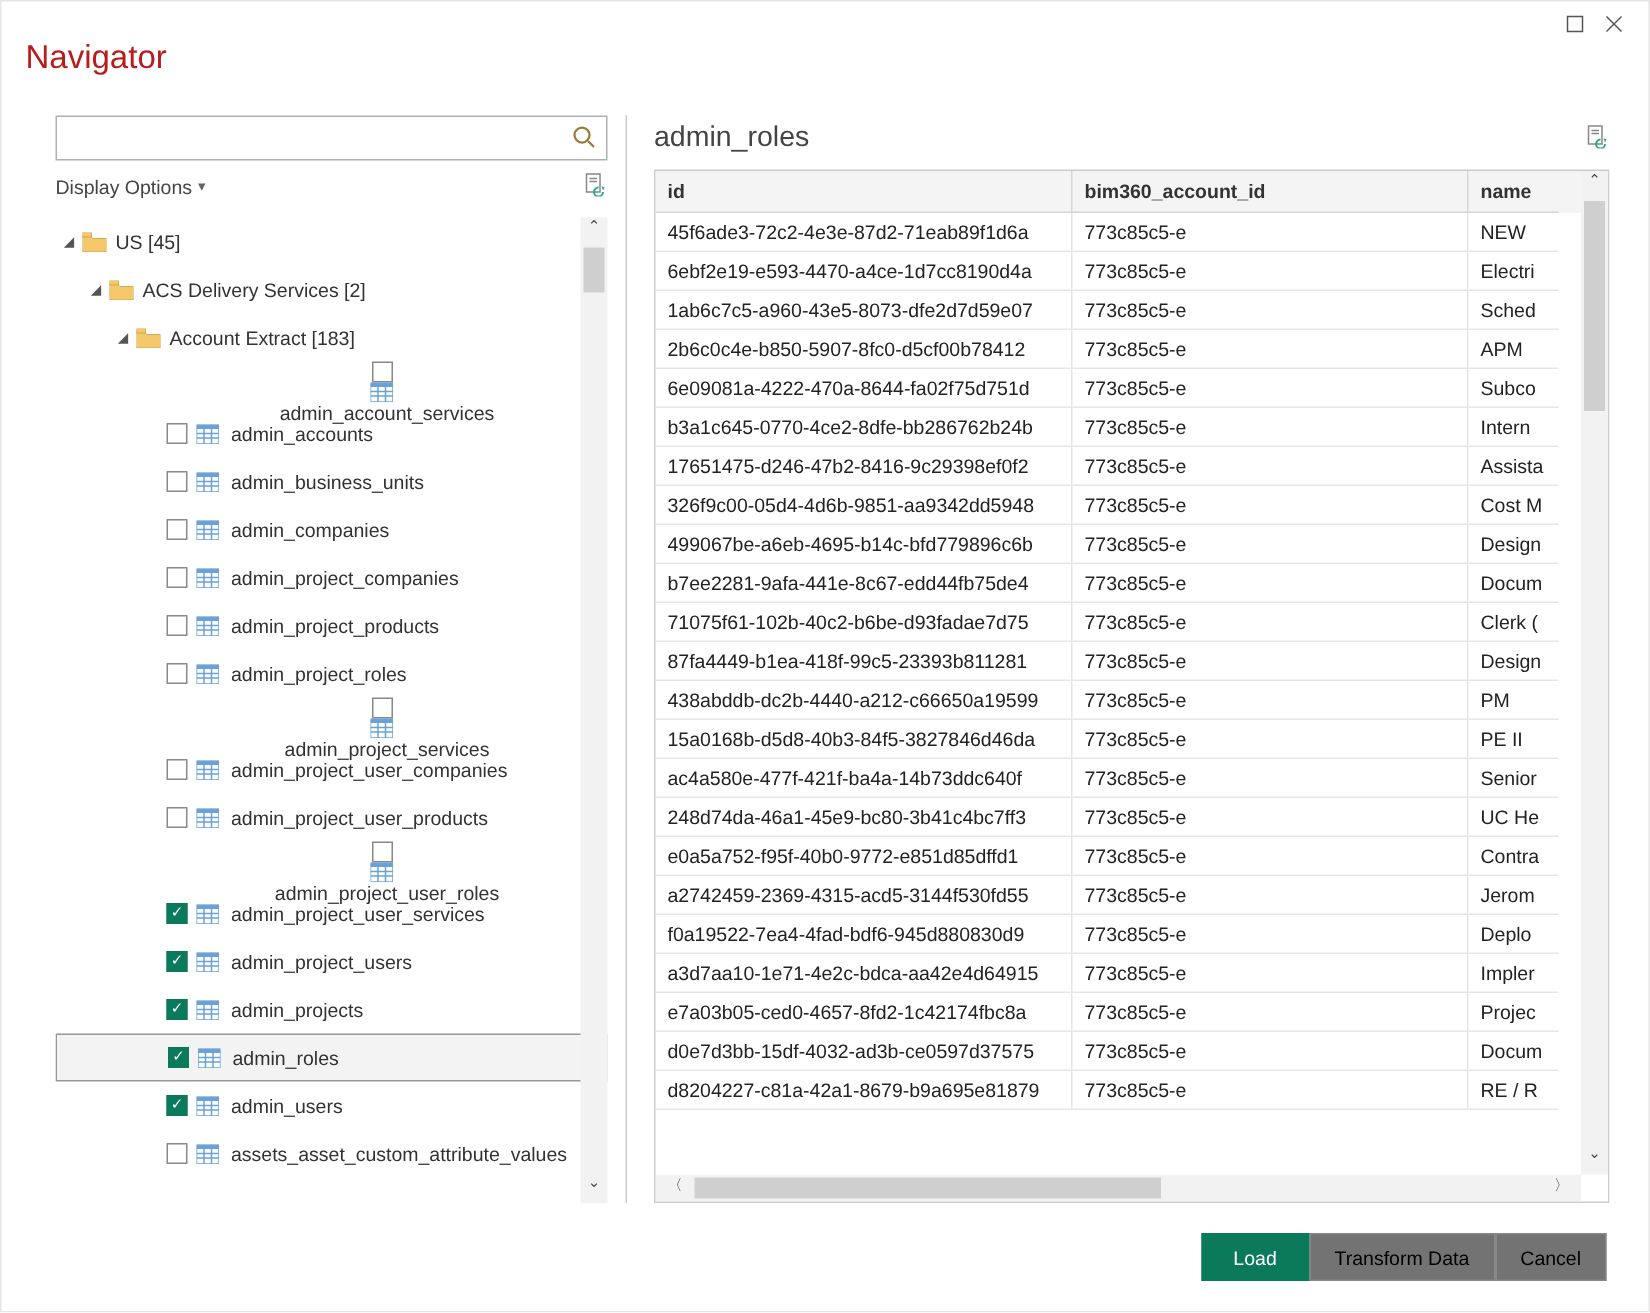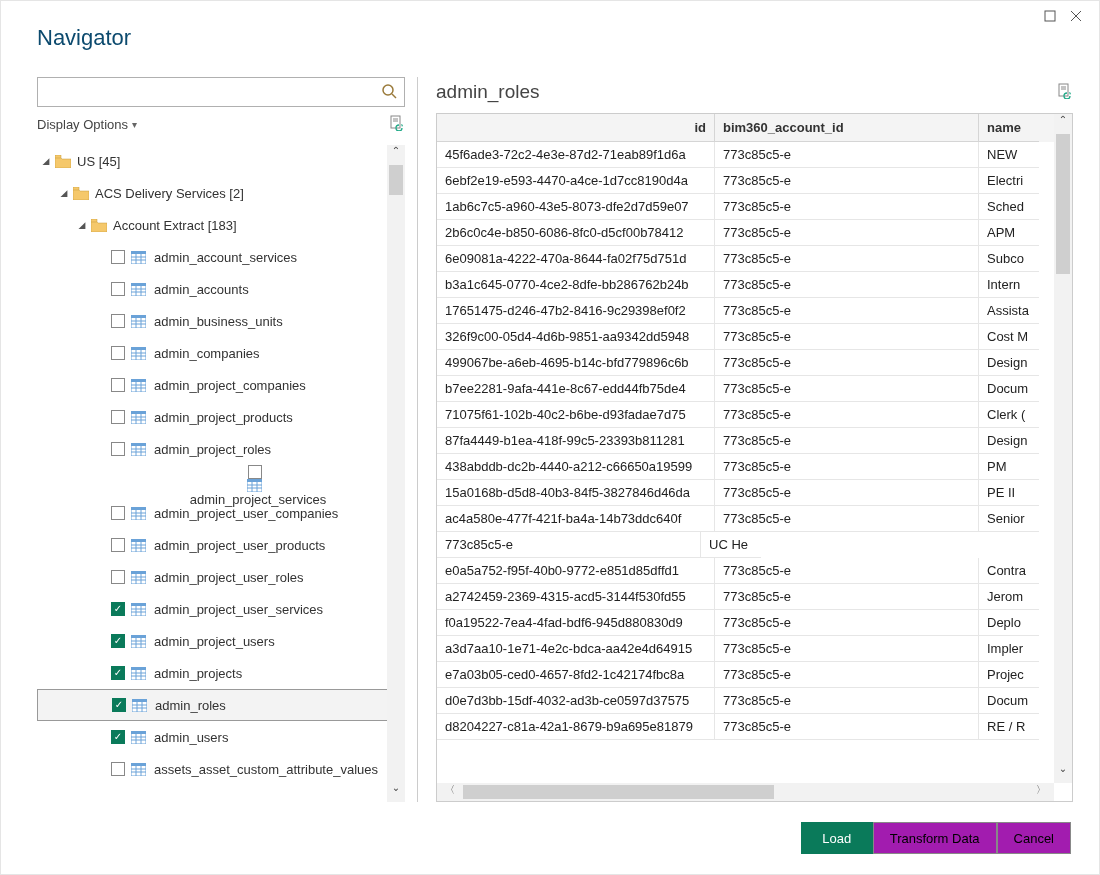--- a/index.html
+++ b/index.html
@@ -30,22 +30,22 @@
   width: 26px;
   height: 26px;
   display: flex;
   align-items: center;
   justify-content: center;
   cursor: pointer;
 }
 .page-title {
   font-size: 22px;
   font-weight: 400;
-  color: #0c4a6e;
-  padding: 0 0 10px 36px;
+  color: #b91c1c;
+  padding: 0 0 10px 16px;
   margin-top: -6px;
 }
 .content-row {
   display: flex;
   flex: 1;
   overflow: hidden;
   padding: 16px 26px 0 36px;
 }
 .left-pane {
   width: 380px;
@@ -224,21 +224,21 @@
   border-right: 1px solid #e6e6e6;
   border-bottom: 1px solid #e6e6e6;
   white-space: nowrap;
   overflow: hidden;
   font-size: 13px;
   color: #222;
   height: 100%;
   display: flex;
   align-items: center;
 }
-.col0 { width: 278px; text-align: right; }
+.col0 { width: 278px; }
 .col1 { width: 264px; }
 .col2 { width: 60px; border-right: none; }
 .grid-vscroll {
   position: absolute;
   right: 0;
   top: 0;
   width: 18px;
   bottom: 18px;
   background: #f2f2f2;
   display: flex;
@@ -292,21 +292,21 @@
 .footer {
   display: flex;
   justify-content: flex-end;
   padding: 20px 28px;
 }
 .btn {
   min-width: 72px;
   height: 32px;
   padding: 0 16px;
   border: 1px solid #888;
-  background: #a21caf;
+  background: #737373;
   font-size: 13px;
   cursor: pointer;
 }
 .btn.primary {
   background: #0a7a5a;
   border-color: #0a7a5a;
   color: #fff;
 }
 </style>
 </head>
@@ -384,21 +384,21 @@
             <div class="tree-row" style="padding-left: 40px;">
               <span class="tri">◢</span>
               <span class="folder">
                 <svg width="16" height="13">
                   <path d="M0 2 L5 2 L7 4 L16 4 L16 13 L0 13 Z" fill="#f5c86b" stroke="#c79a3a" stroke-width="0.5"></path>
                   <rect x="0" y="0" width="6" height="3" fill="#f5c86b" stroke="#c79a3a" stroke-width="0.5"></rect>
                 </svg>
               </span>
               <span class="tree-label">Account Extract [183]</span>
             </div>
-            <div class="tree-row" style="padding-left: 74px;">
+            <div class="tree-row" style="padding-left: 74px; flex-direction: column;">
               <span class="chk"></span>
               <span class="tblicon">
                 <svg width="15" height="13">
                   <rect x="0" y="0" width="15" height="13" fill="#fff" stroke="#6aa2d8" stroke-width="1"></rect>
                   <rect x="0" y="0" width="15" height="3" fill="#6aa2d8"></rect>
                   <line x1="5" y1="0" x2="5" y2="13" stroke="#6aa2d8"></line>
                   <line x1="10" y1="0" x2="10" y2="13" stroke="#6aa2d8"></line>
                   <line x1="0" y1="6" x2="15" y2="6" stroke="#6aa2d8"></line>
                   <line x1="0" y1="9" x2="15" y2="9" stroke="#6aa2d8"></line>
                 </svg>
@@ -524,21 +524,21 @@
                   <rect x="0" y="0" width="15" height="13" fill="#fff" stroke="#6aa2d8" stroke-width="1"></rect>
                   <rect x="0" y="0" width="15" height="3" fill="#6aa2d8"></rect>
                   <line x1="5" y1="0" x2="5" y2="13" stroke="#6aa2d8"></line>
                   <line x1="10" y1="0" x2="10" y2="13" stroke="#6aa2d8"></line>
                   <line x1="0" y1="6" x2="15" y2="6" stroke="#6aa2d8"></line>
                   <line x1="0" y1="9" x2="15" y2="9" stroke="#6aa2d8"></line>
                 </svg>
               </span>
               <span class="tree-label">admin_project_user_products</span>
             </div>
-            <div class="tree-row" style="padding-left: 74px;">
+            <div class="tree-row" style="padding-left: 74px; flex-direction: column;">
               <span class="chk"></span>
               <span class="tblicon">
                 <svg width="15" height="13">
                   <rect x="0" y="0" width="15" height="13" fill="#fff" stroke="#6aa2d8" stroke-width="1"></rect>
                   <rect x="0" y="0" width="15" height="3" fill="#6aa2d8"></rect>
                   <line x1="5" y1="0" x2="5" y2="13" stroke="#6aa2d8"></line>
                   <line x1="10" y1="0" x2="10" y2="13" stroke="#6aa2d8"></line>
                   <line x1="0" y1="6" x2="15" y2="6" stroke="#6aa2d8"></line>
                   <line x1="0" y1="9" x2="15" y2="9" stroke="#6aa2d8"></line>
                 </svg>
@@ -673,21 +673,21 @@
                 <div class="gc col0">6ebf2e19-e593-4470-a4ce-1d7cc8190d4a</div>
                 <div class="gc col1">773c85c5-e</div>
                 <div class="gc col2">Electri</div>
               </div>
               <div class="grid-row">
                 <div class="gc col0">1ab6c7c5-a960-43e5-8073-dfe2d7d59e07</div>
                 <div class="gc col1">773c85c5-e</div>
                 <div class="gc col2">Sched</div>
               </div>
               <div class="grid-row">
-                <div class="gc col0">2b6c0c4e-b850-6086-8fc0-d5cf00b78412</div>
+                <div class="gc col0">2b6c0c4e-b850-5907-8fc0-d5cf00b78412</div>
                 <div class="gc col1">773c85c5-e</div>
                 <div class="gc col2">APM</div>
               </div>
               <div class="grid-row">
                 <div class="gc col0">6e09081a-4222-470a-8644-fa02f75d751d</div>
                 <div class="gc col1">773c85c5-e</div>
                 <div class="gc col2">Subco</div>
               </div>
               <div class="grid-row">
                 <div class="gc col0">b3a1c645-0770-4ce2-8dfe-bb286762b24b</div>
@@ -733,20 +733,21 @@
                 <div class="gc col0">15a0168b-d5d8-40b3-84f5-3827846d46da</div>
                 <div class="gc col1">773c85c5-e</div>
                 <div class="gc col2">PE II</div>
               </div>
               <div class="grid-row">
                 <div class="gc col0">ac4a580e-477f-421f-ba4a-14b73ddc640f</div>
                 <div class="gc col1">773c85c5-e</div>
                 <div class="gc col2">Senior</div>
               </div>
               <div class="grid-row">
+                <div class="gc col0">248d74da-46a1-45e9-bc80-3b41c4bc7ff3</div>
                 <div class="gc col1">773c85c5-e</div>
                 <div class="gc col2">UC He</div>
               </div>
               <div class="grid-row">
                 <div class="gc col0">e0a5a752-f95f-40b0-9772-e851d85dffd1</div>
                 <div class="gc col1">773c85c5-e</div>
                 <div class="gc col2">Contra</div>
               </div>
               <div class="grid-row">
                 <div class="gc col0">a2742459-2369-4315-acd5-3144f530fd55</div>

